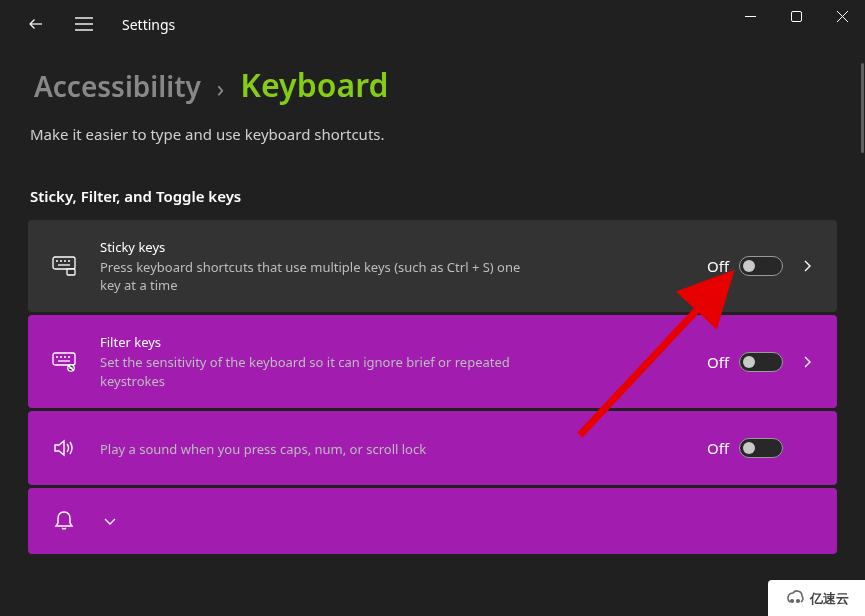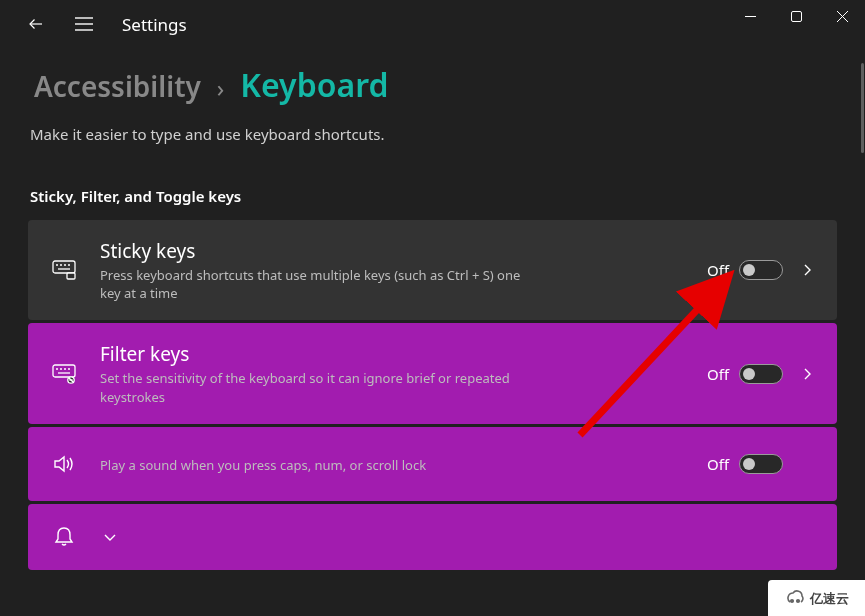--- a/index.html
+++ b/index.html
@@ -24,21 +24,21 @@
     color: #ffffff;
   }
   .titlebar .menu-btn {
     width: 40px; height: 40px;
     margin-left: 8px;
     display: flex; align-items: center; justify-content: center;
     cursor: pointer;
   }
   .titlebar .app-title {
     margin-left: 18px;
-    font-size: 17px;
+    font-size: 14px;
     color: #ffffff;
   }
   .window-controls {
     position: absolute;
     top: 0; right: 0;
     display: flex;
   }
   .window-controls .ctrl {
     width: 46px; height: 32px;
     display: flex; align-items: center; justify-content: center;
@@ -53,21 +53,21 @@
     font-size: 28px; font-weight: 600;
     color: #888888;
     cursor: pointer;
   }
   .breadcrumb .crumb-sep {
     font-size: 24px; color: #888888;
     margin: 0 16px;
   }
   .breadcrumb .crumb-current {
     font-size: 32px; font-weight: 600;
-    color: #14b8a6;
+    color: #84cc16;
   }
   .page-desc {
     padding: 18px 0 0 30px;
     font-size: 15px;
     color: #d0d0d0;
   }
   .section-title {
     padding: 42px 0 14px 30px;
     font-size: 15px; font-weight: 600;
     color: #ffffff;
@@ -93,21 +93,21 @@
     margin-right: 20px;
     flex-shrink: 0;
     color: #ffffff;
   }
   .row .text-slot {
     flex: 1;
     display: flex; flex-direction: column;
     padding-right: 20px;
   }
   .row .row-title {
-    font-size: 19px; color: #ffffff;
+    font-size: 13px; color: #ffffff;
   }
   .row .row-desc {
     font-size: 13px; color: #bdbdbd;
     margin-top: 2px;
     max-width: 440px;
     line-height: 1.4;
   }
   .row .state-label {
     font-size: 15px; color: #ffffff;
     margin-right: 10px;

